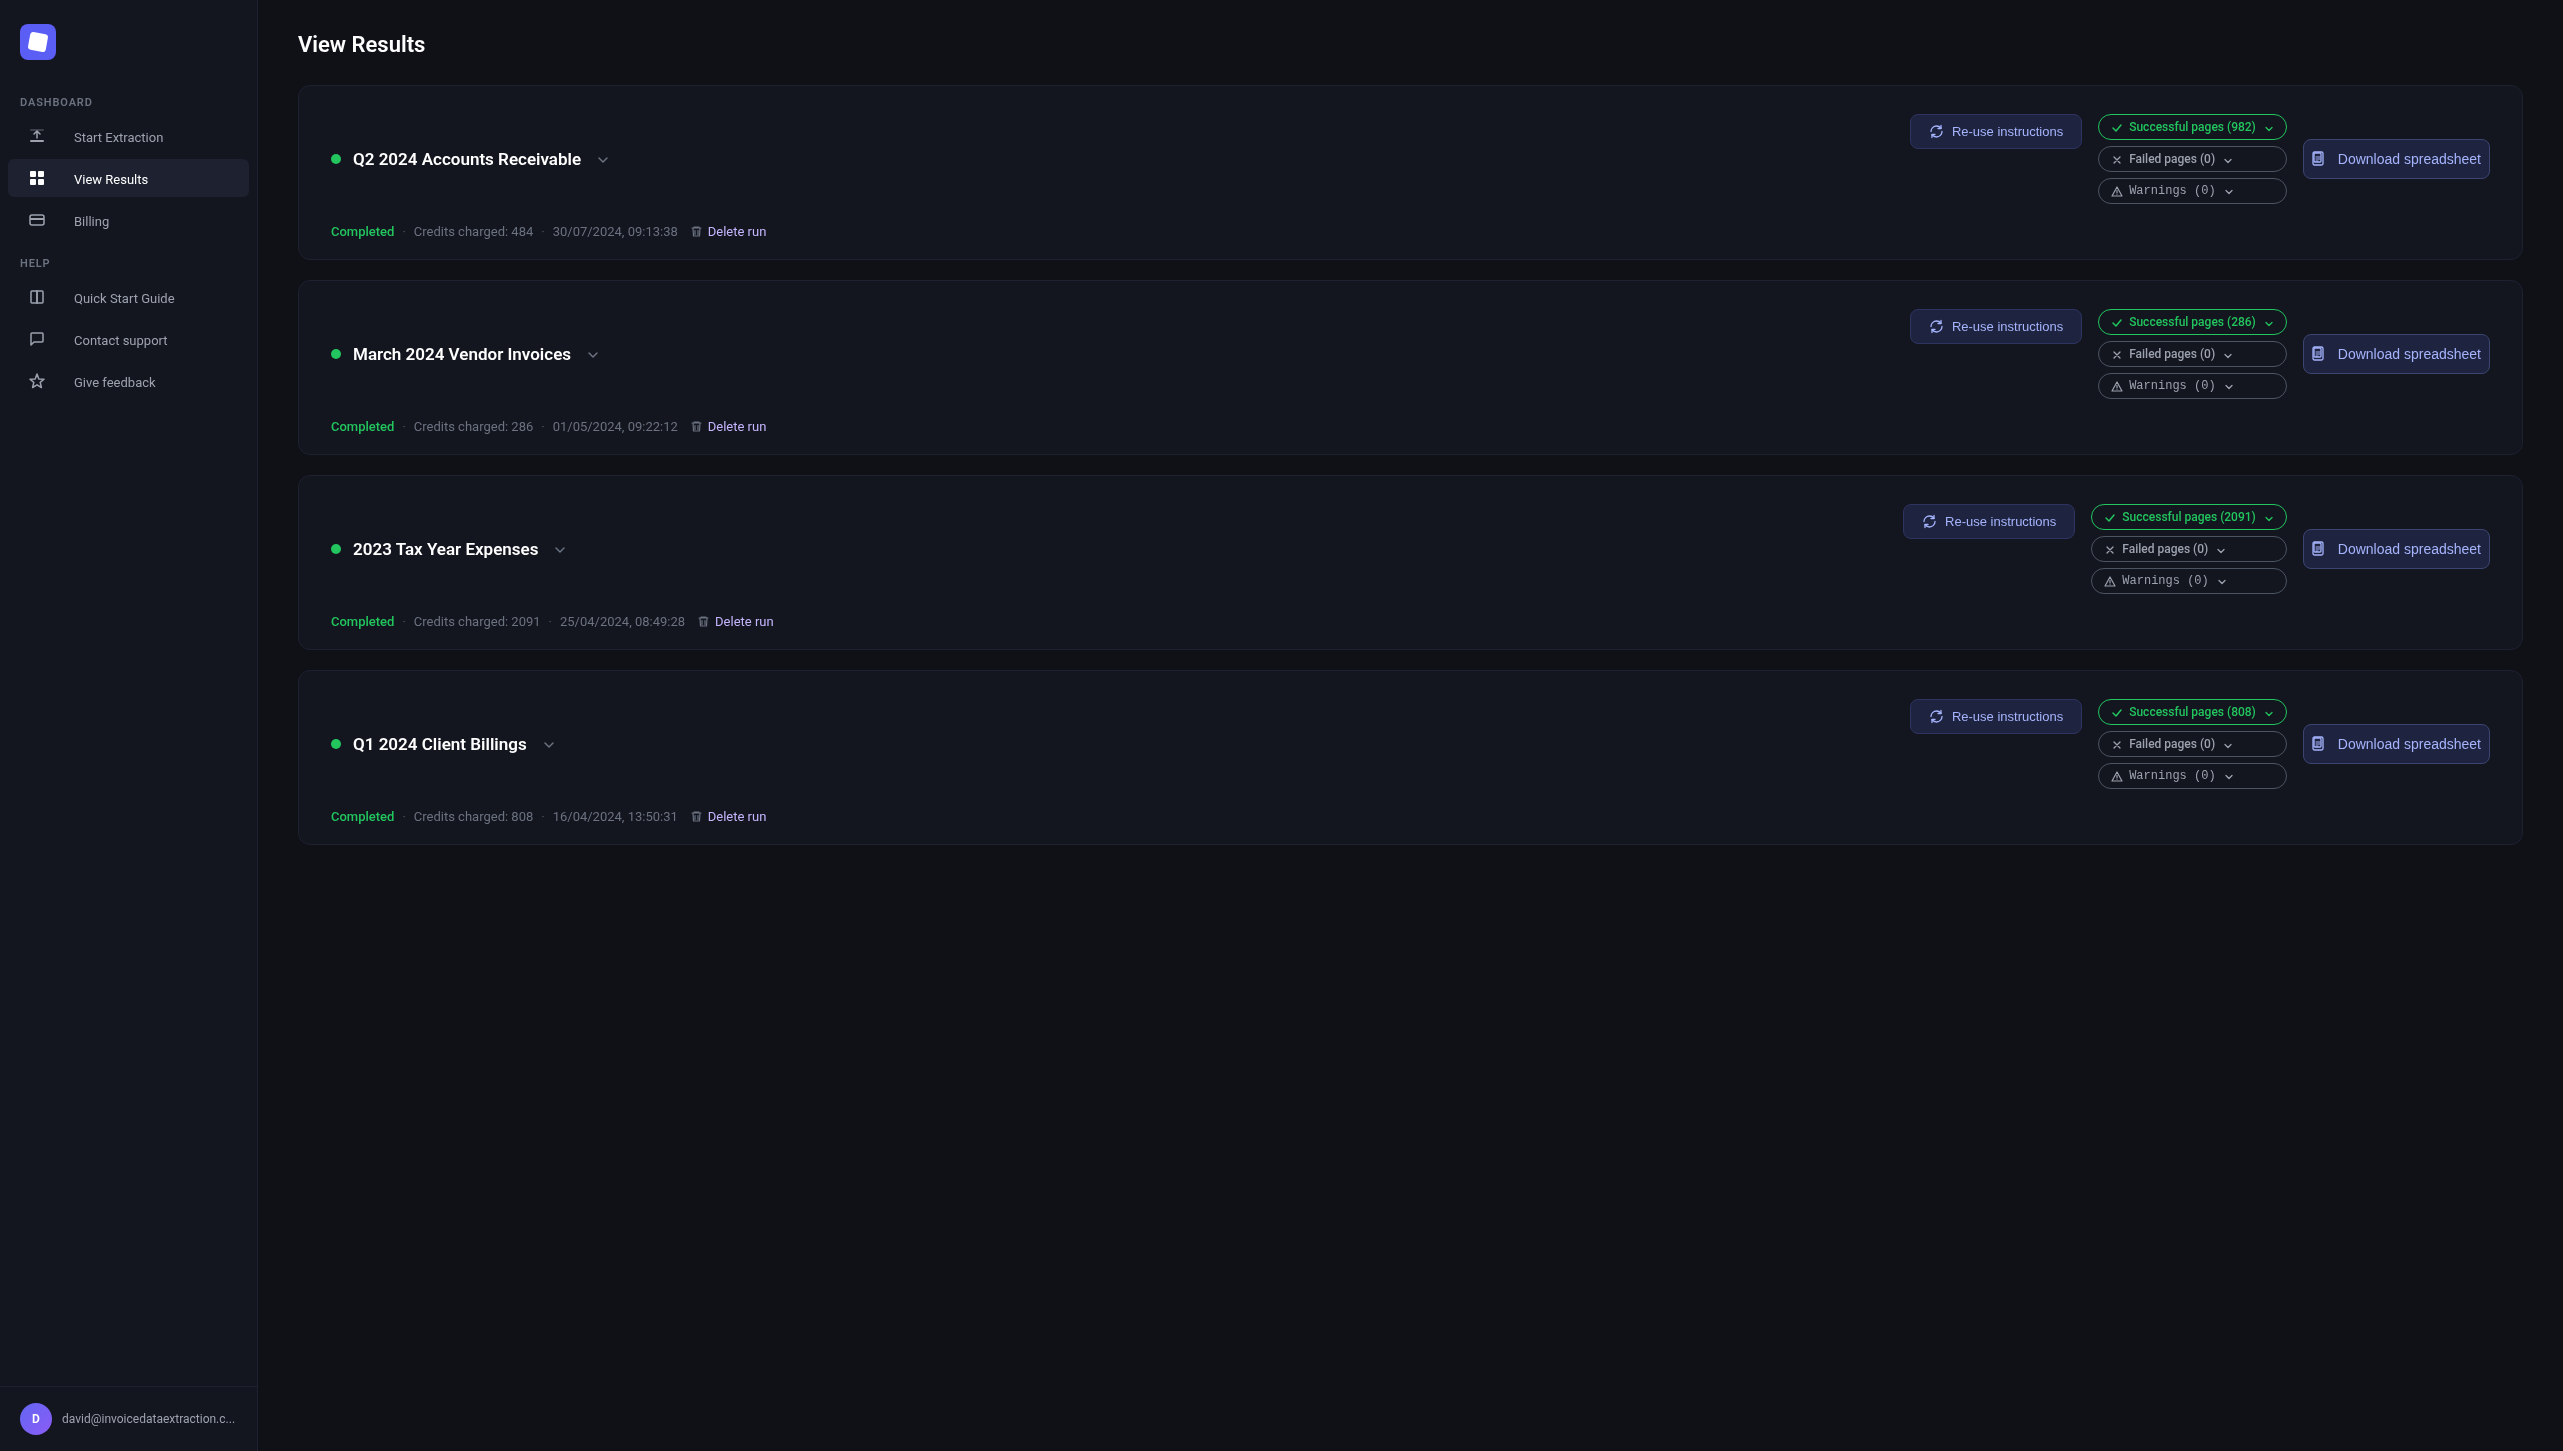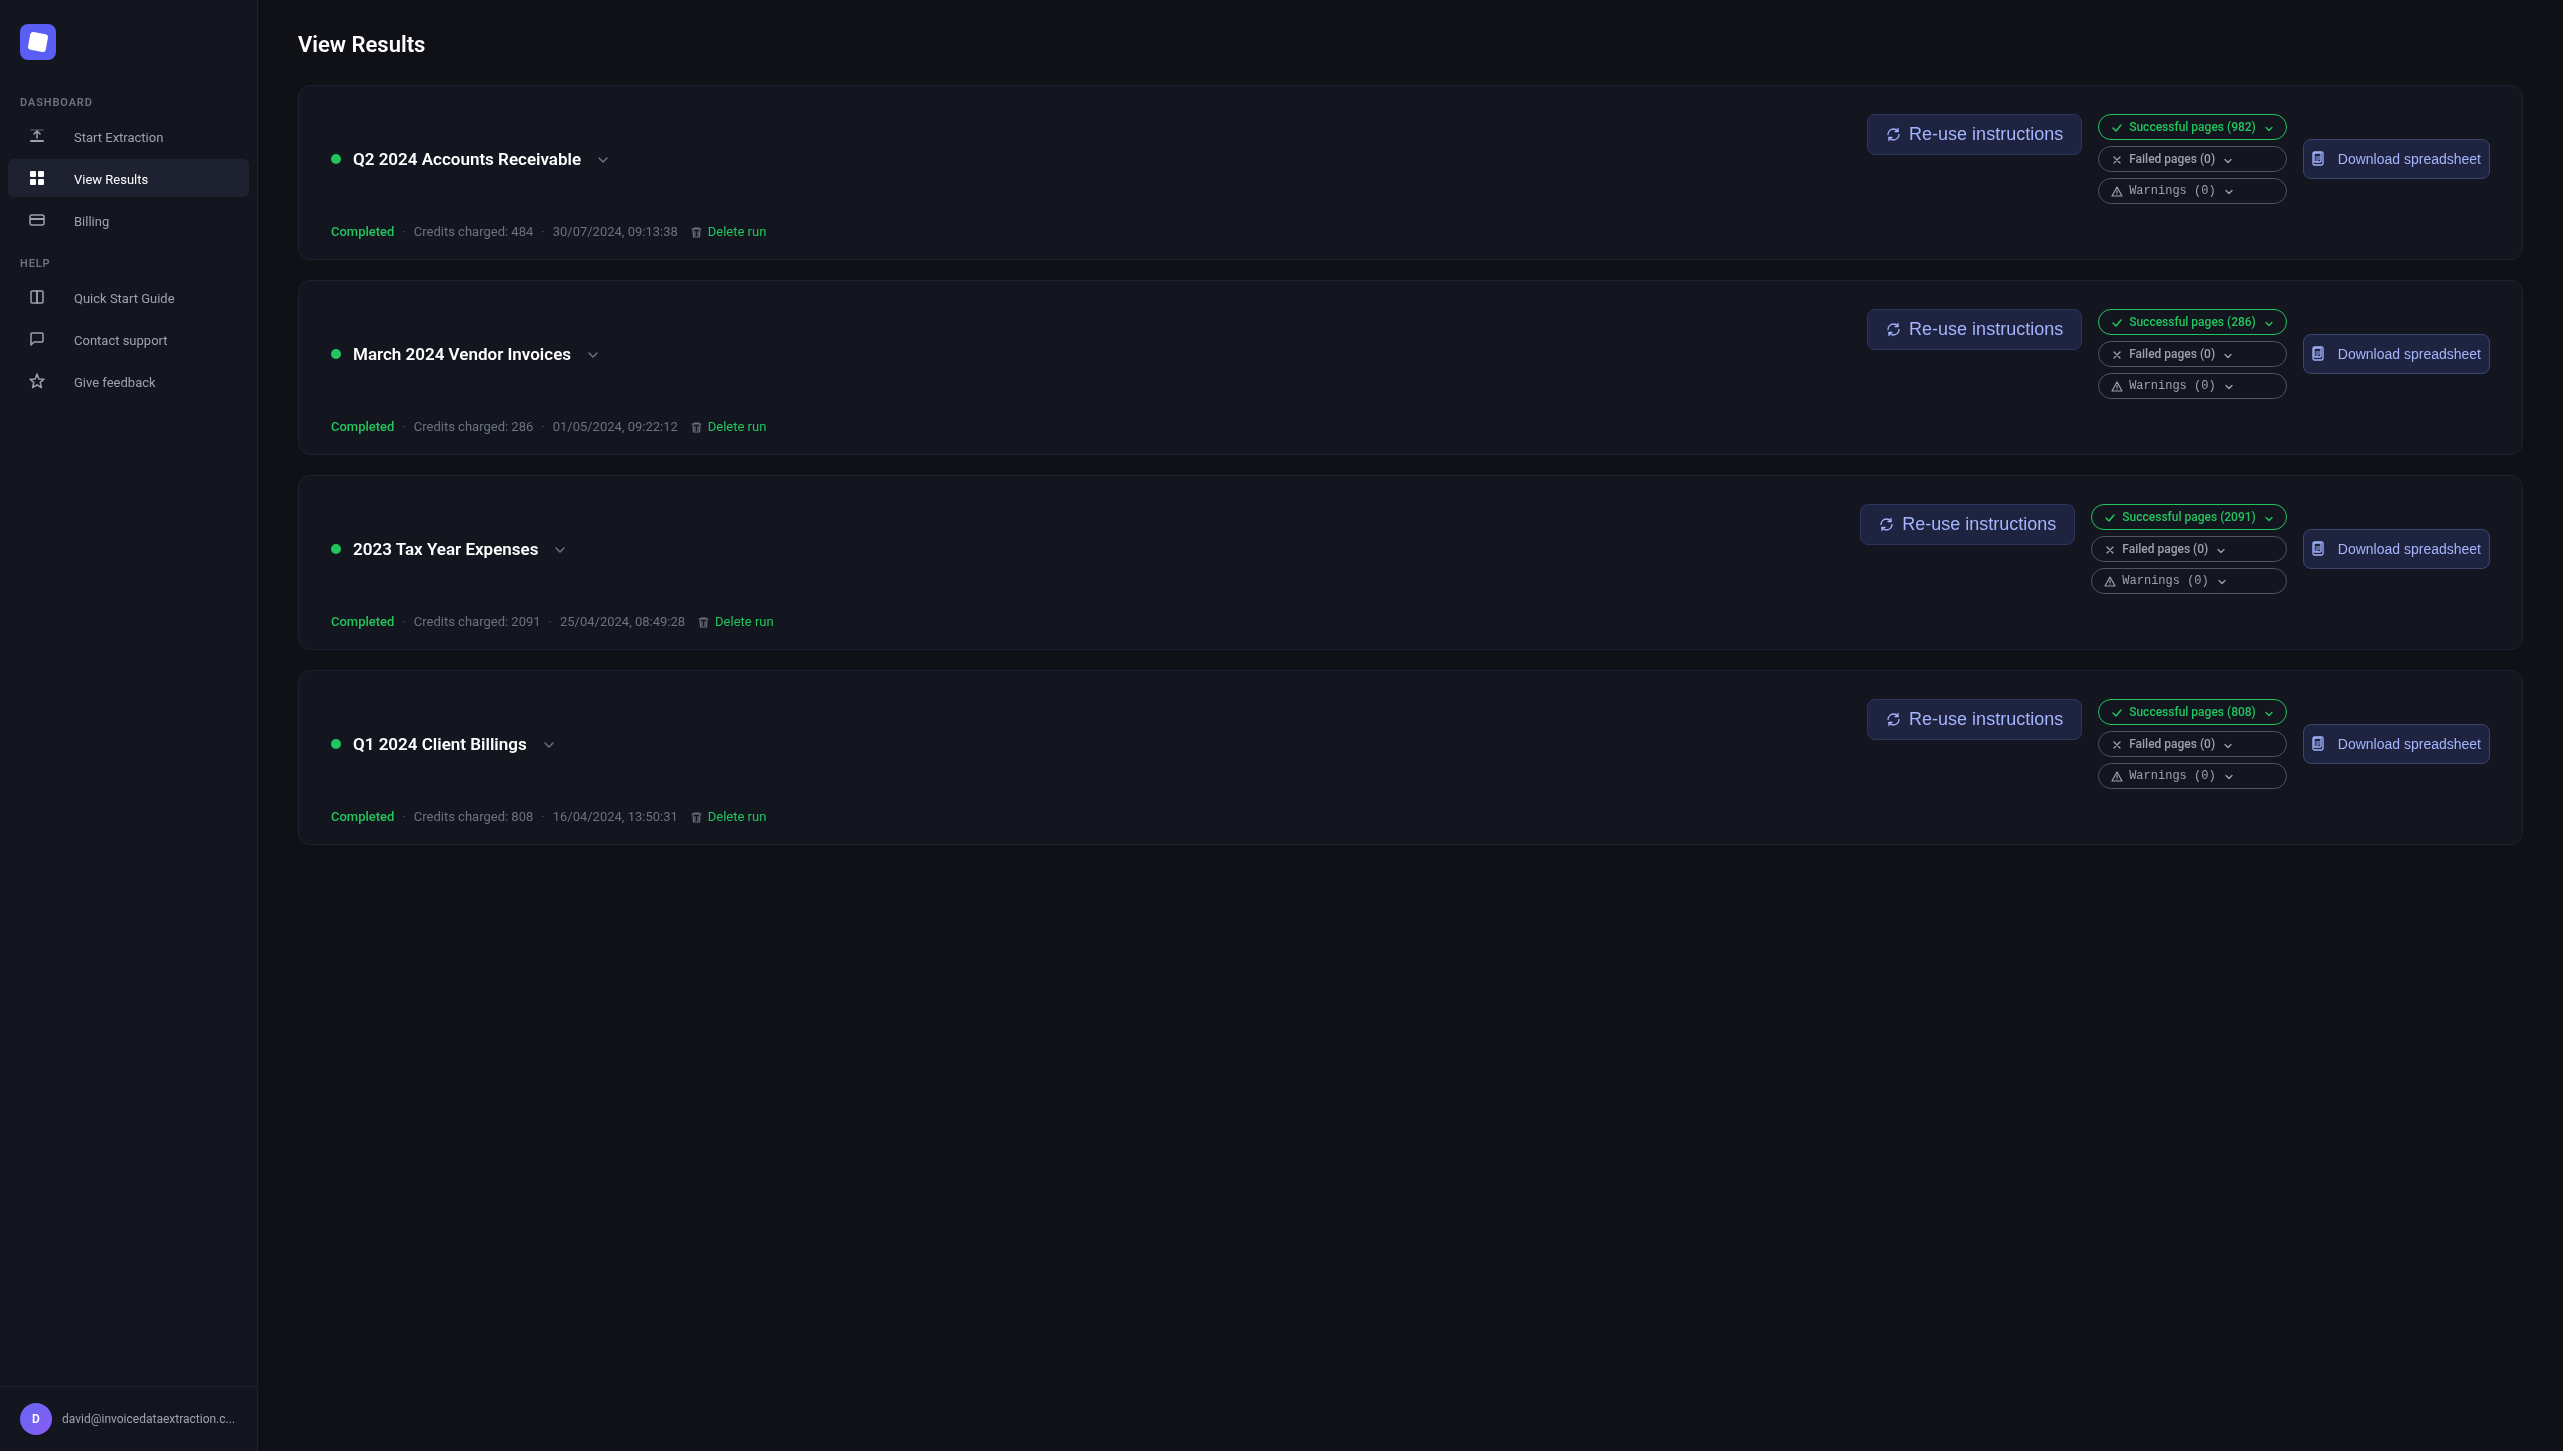--- a/index.html
+++ b/index.html
@@ -160,21 +160,21 @@
       display: flex;
       align-items: flex-start;
       gap: 16px;
     }
     .btn-reuse {
       background: #1e2340;
       border: 1px solid #2e3460;
       color: #a5b4fc;
       border-radius: 8px;
       padding: 9px 18px;
-      font-size: 18px;
+      font-size: 13px;
       cursor: pointer;
       display: flex;
       align-items: center;
       gap: 8px;
       white-space: nowrap;
       font-weight: 500;
     }
     .status-badges {
       display: flex;
       flex-direction: column;
@@ -238,23 +238,23 @@
     }
     .footer-completed {
       color: #22c55e;
       font-weight: 500;
     }
     .footer-dot {
       color: #4b5563;
     }
     .footer-delete {
       display: flex;
-      align-items: flex-end;
+      align-items: center;
       gap: 5px;
-      color: #22c55e;
+      color: #c4b5fd;
       cursor: pointer;
       margin-left: 4px;
     }
 
     
     svg { display: inline-block; vertical-align: middle; }
   </style>
 </head>
 <body>
 

